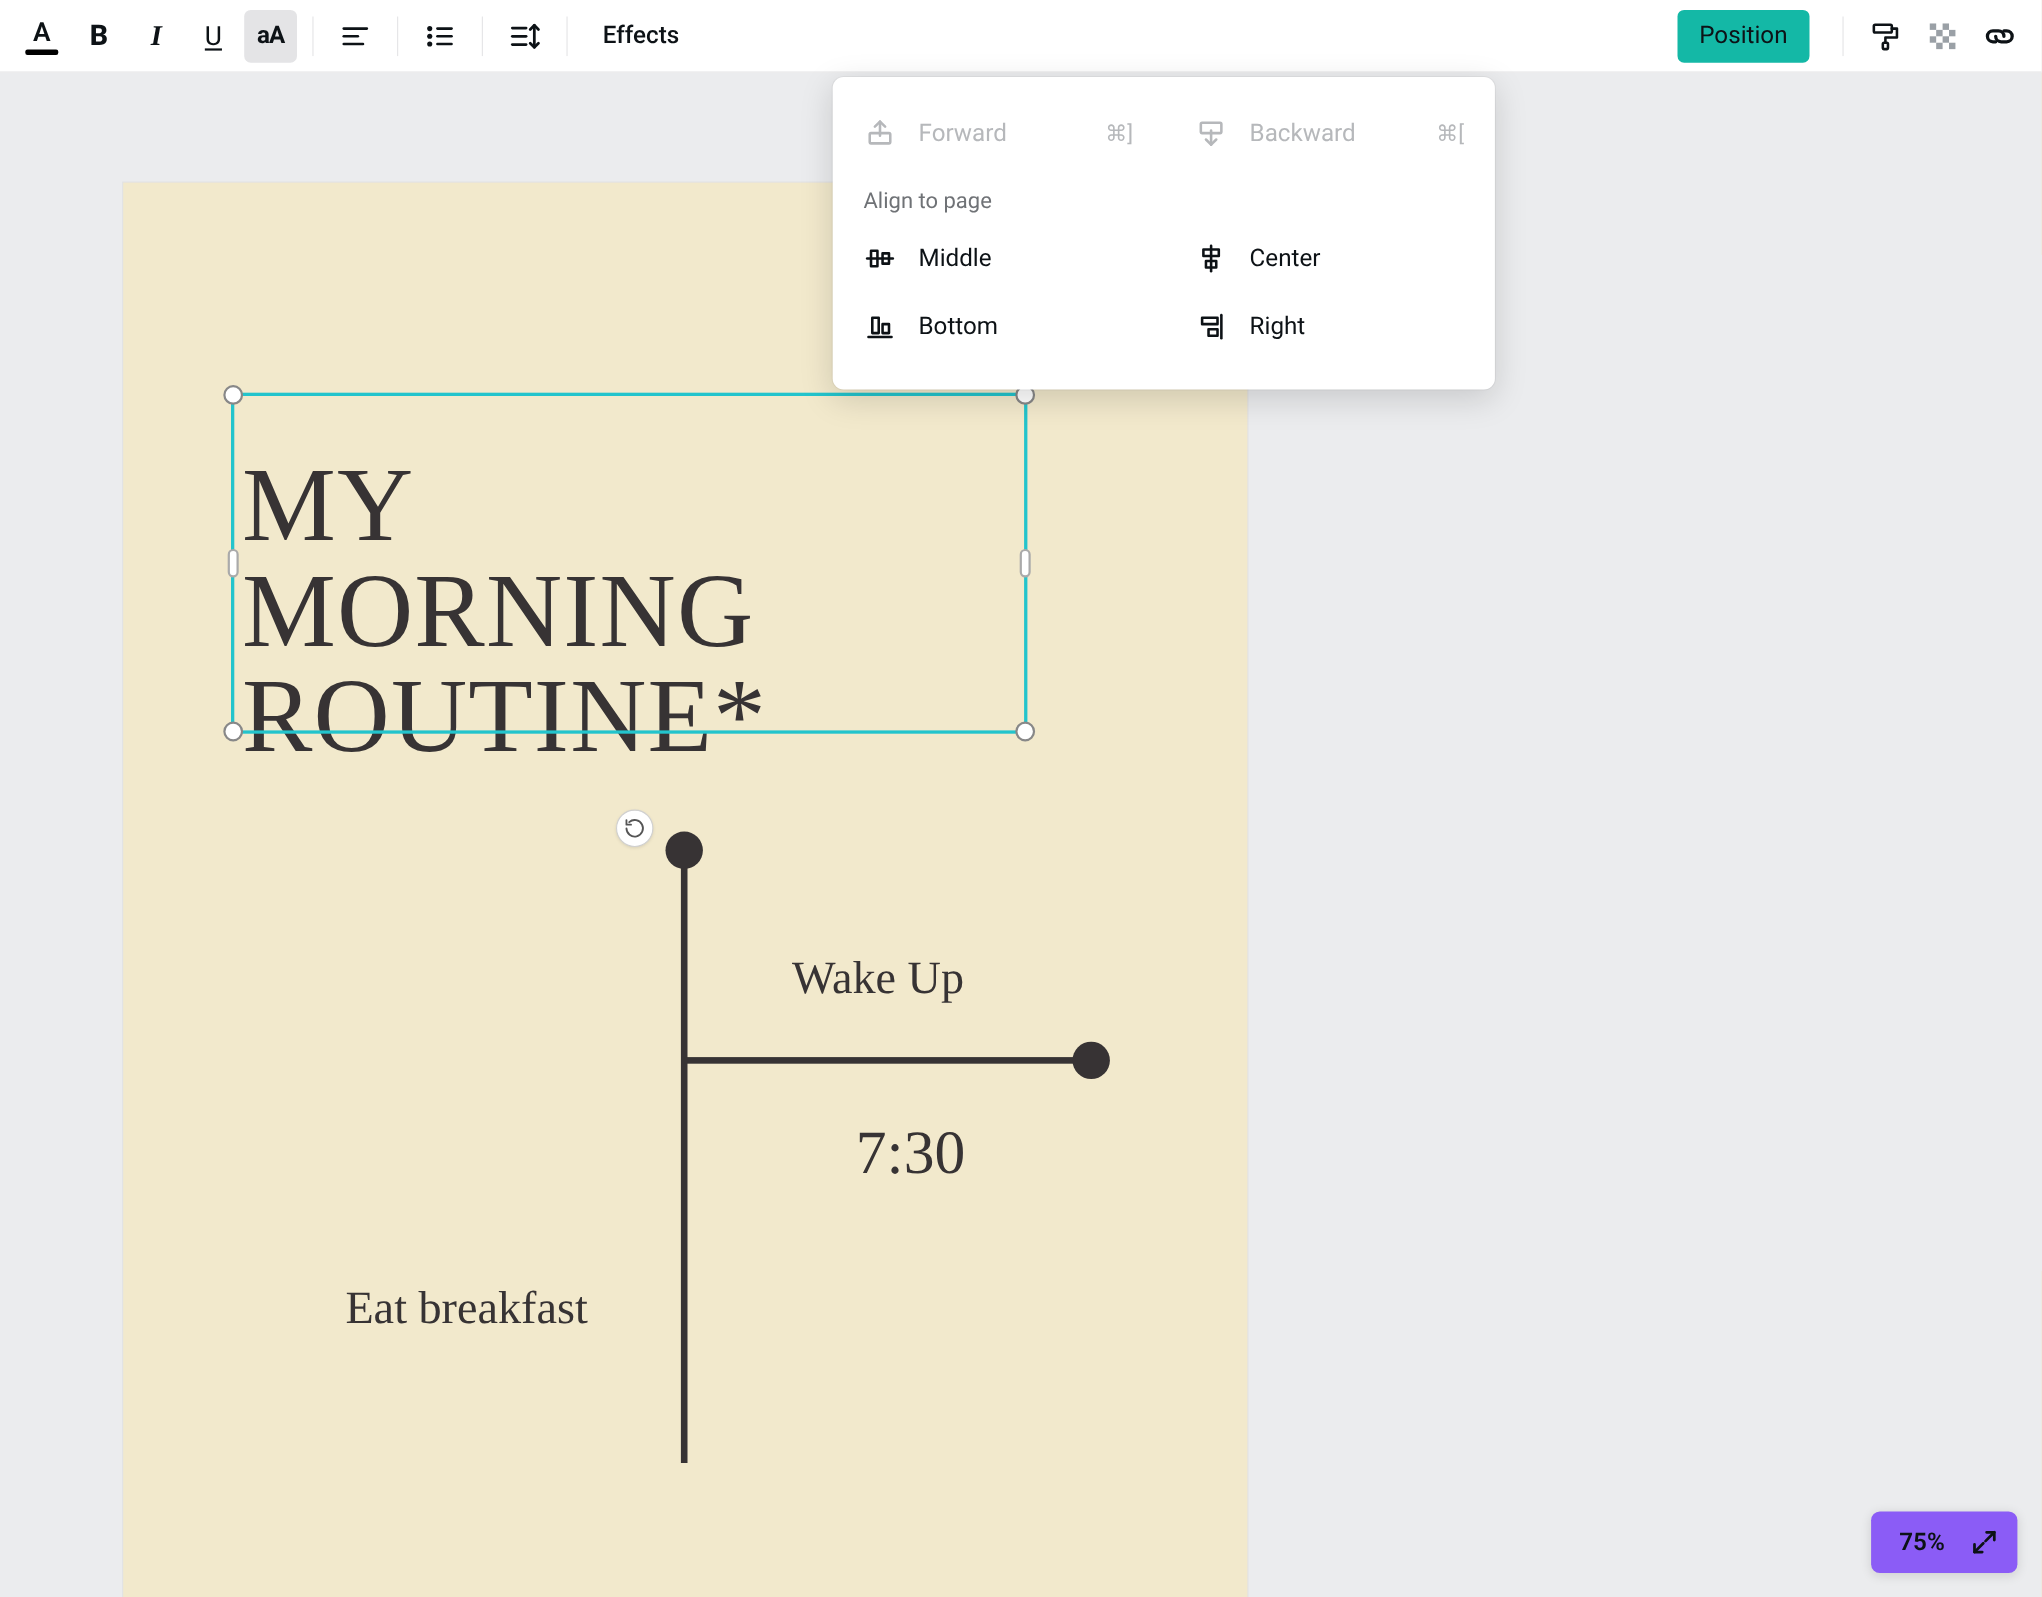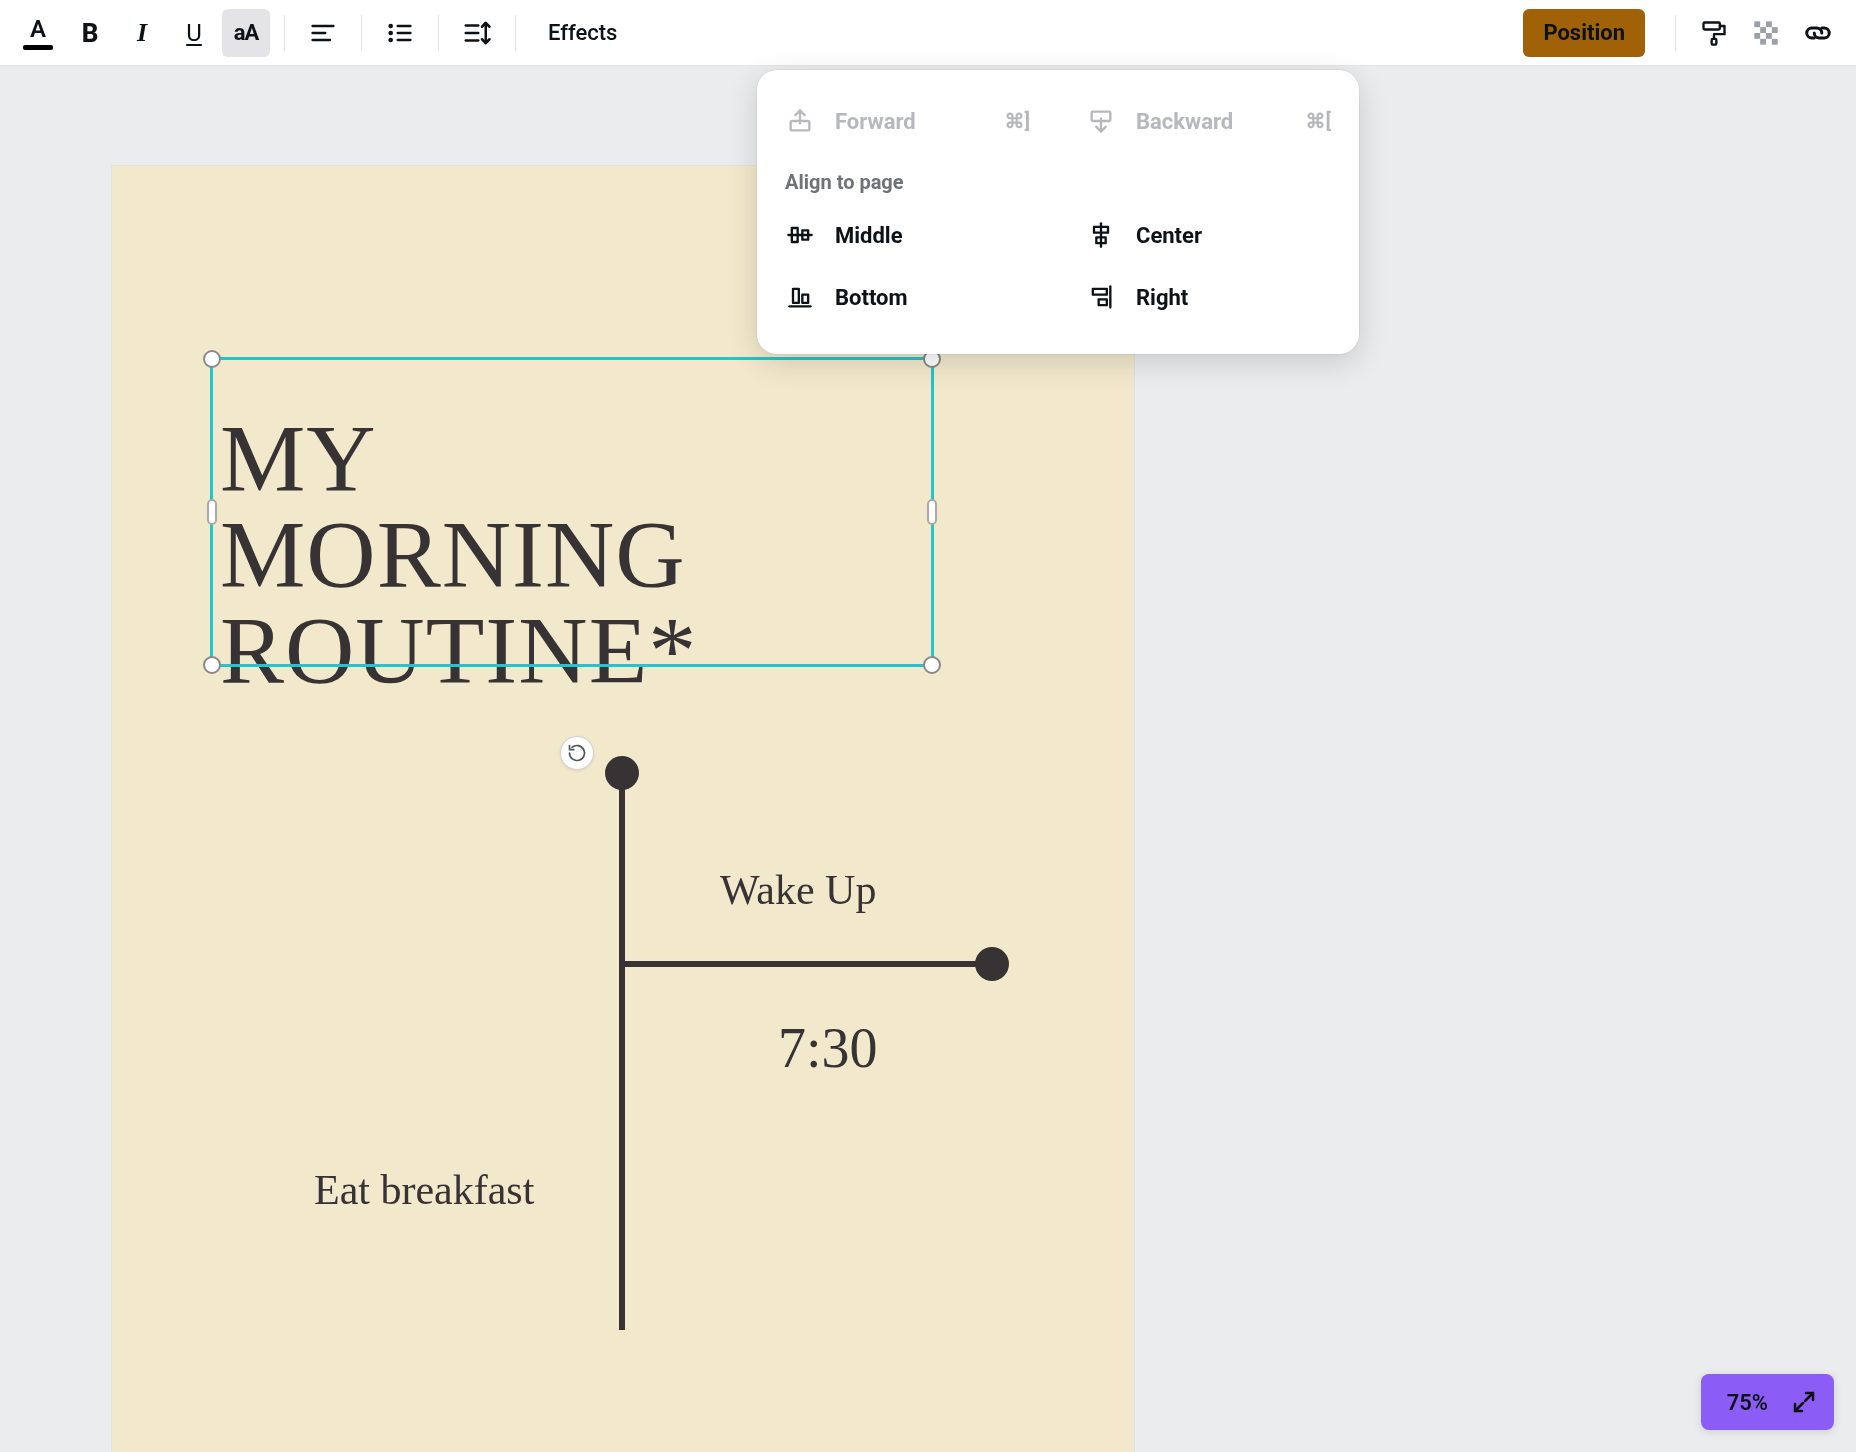--- a/index.html
+++ b/index.html
@@ -49,25 +49,25 @@
     font-size: 22px;
     font-weight: 500;
     color: #0d1216;
     cursor: pointer;
   }
   .tb-flex { flex: 1; }
   .position-btn {
     height: 48px;
     padding: 0 20px;
     border-radius: 6px;
-    background: #a16207;
+    background: #14b8a6;
     display: flex;
     align-items: center;
     font-size: 22px;
-    font-weight: 700;
+    font-weight: 400;
     color: #0d1216;
     cursor: pointer;
   }
   .right-tools { display:flex; align-items:center; gap:4px; margin-left: 16px;}
   .letter-aA { font-size: 22px; font-weight: 700; letter-spacing: -1px; }
   .letter-B  { font-size: 26px; font-weight: 800; }
   .letter-I  { font-size: 26px; font-style: italic; font-family: Georgia, serif; font-weight: 600;}
   .letter-U  { font-size: 24px; text-decoration: underline; text-underline-offset: 3px; }
 
   
@@ -206,24 +206,23 @@
   }
 
   
   .dropdown {
     position: absolute;
     z-index: 20;
     left: 757px;
     top: 70px;
     width: 602px;
     background: #fff;
-    border-radius: 20px;
+    border-radius: 10px;
     box-shadow: 0 8px 30px rgba(0,0,0,0.15), 0 0 0 1px rgba(0,0,0,0.04);
     padding: 20px 0 26px 0;
-    font-weight: bold;
   }
   .dd-row {
     display: flex;
     gap: 0;
   }
   .dd-cell {
     flex: 1;
     display: flex;
     align-items: center;
     height: 62px;

